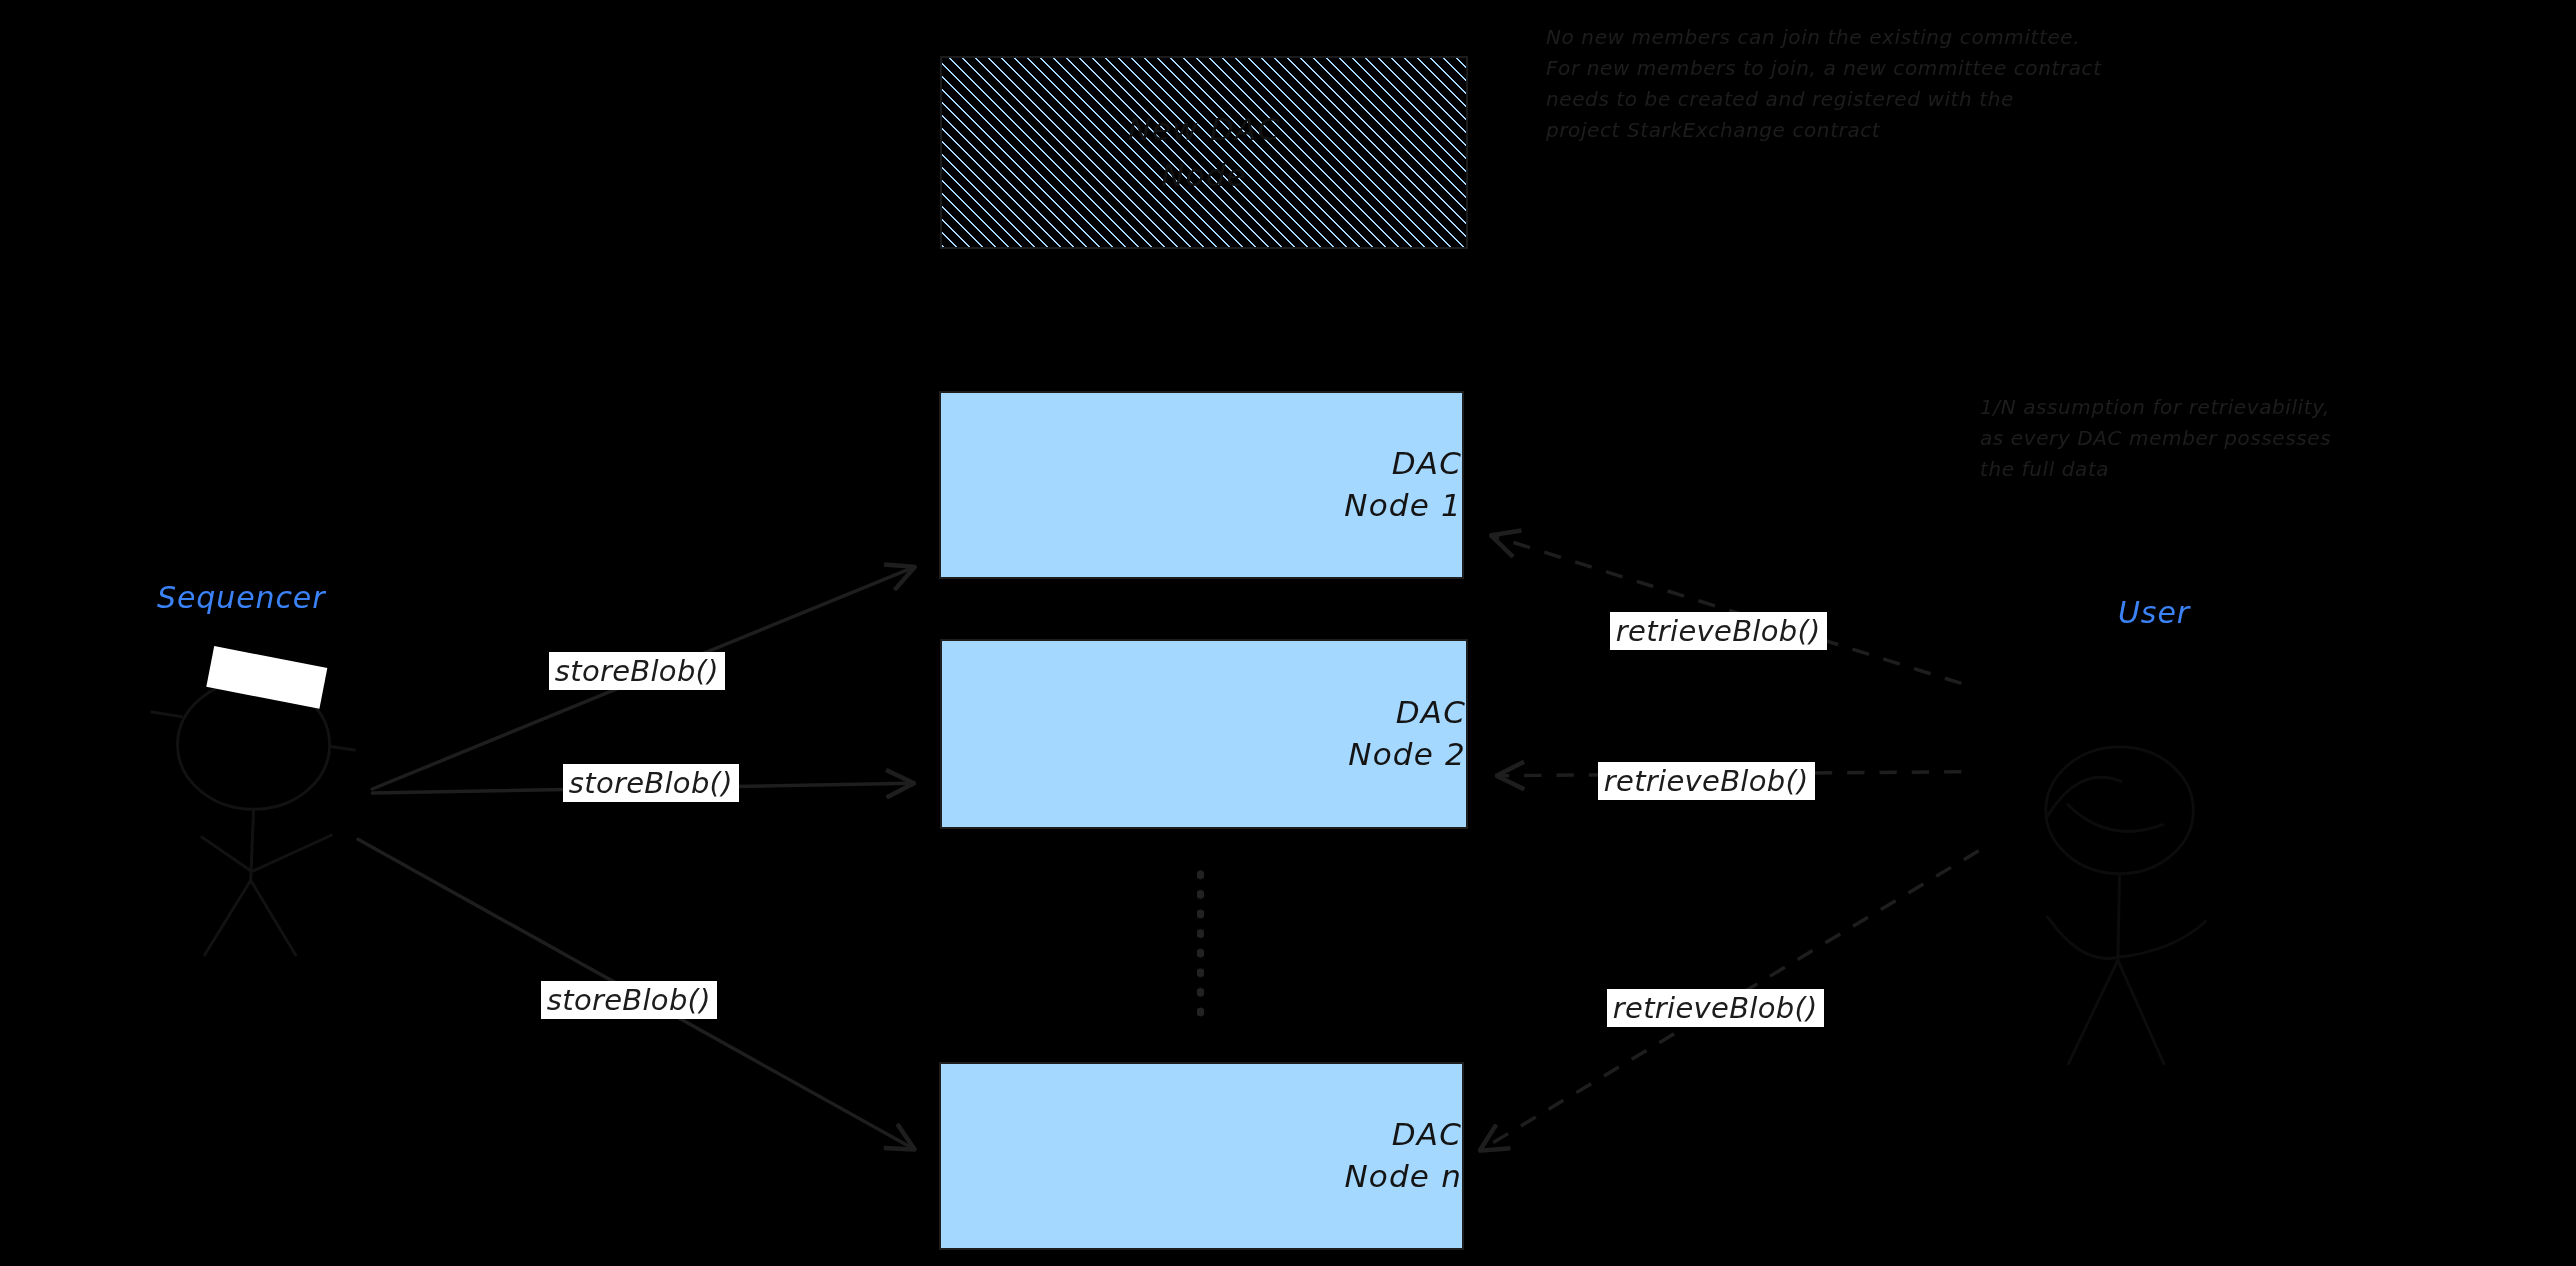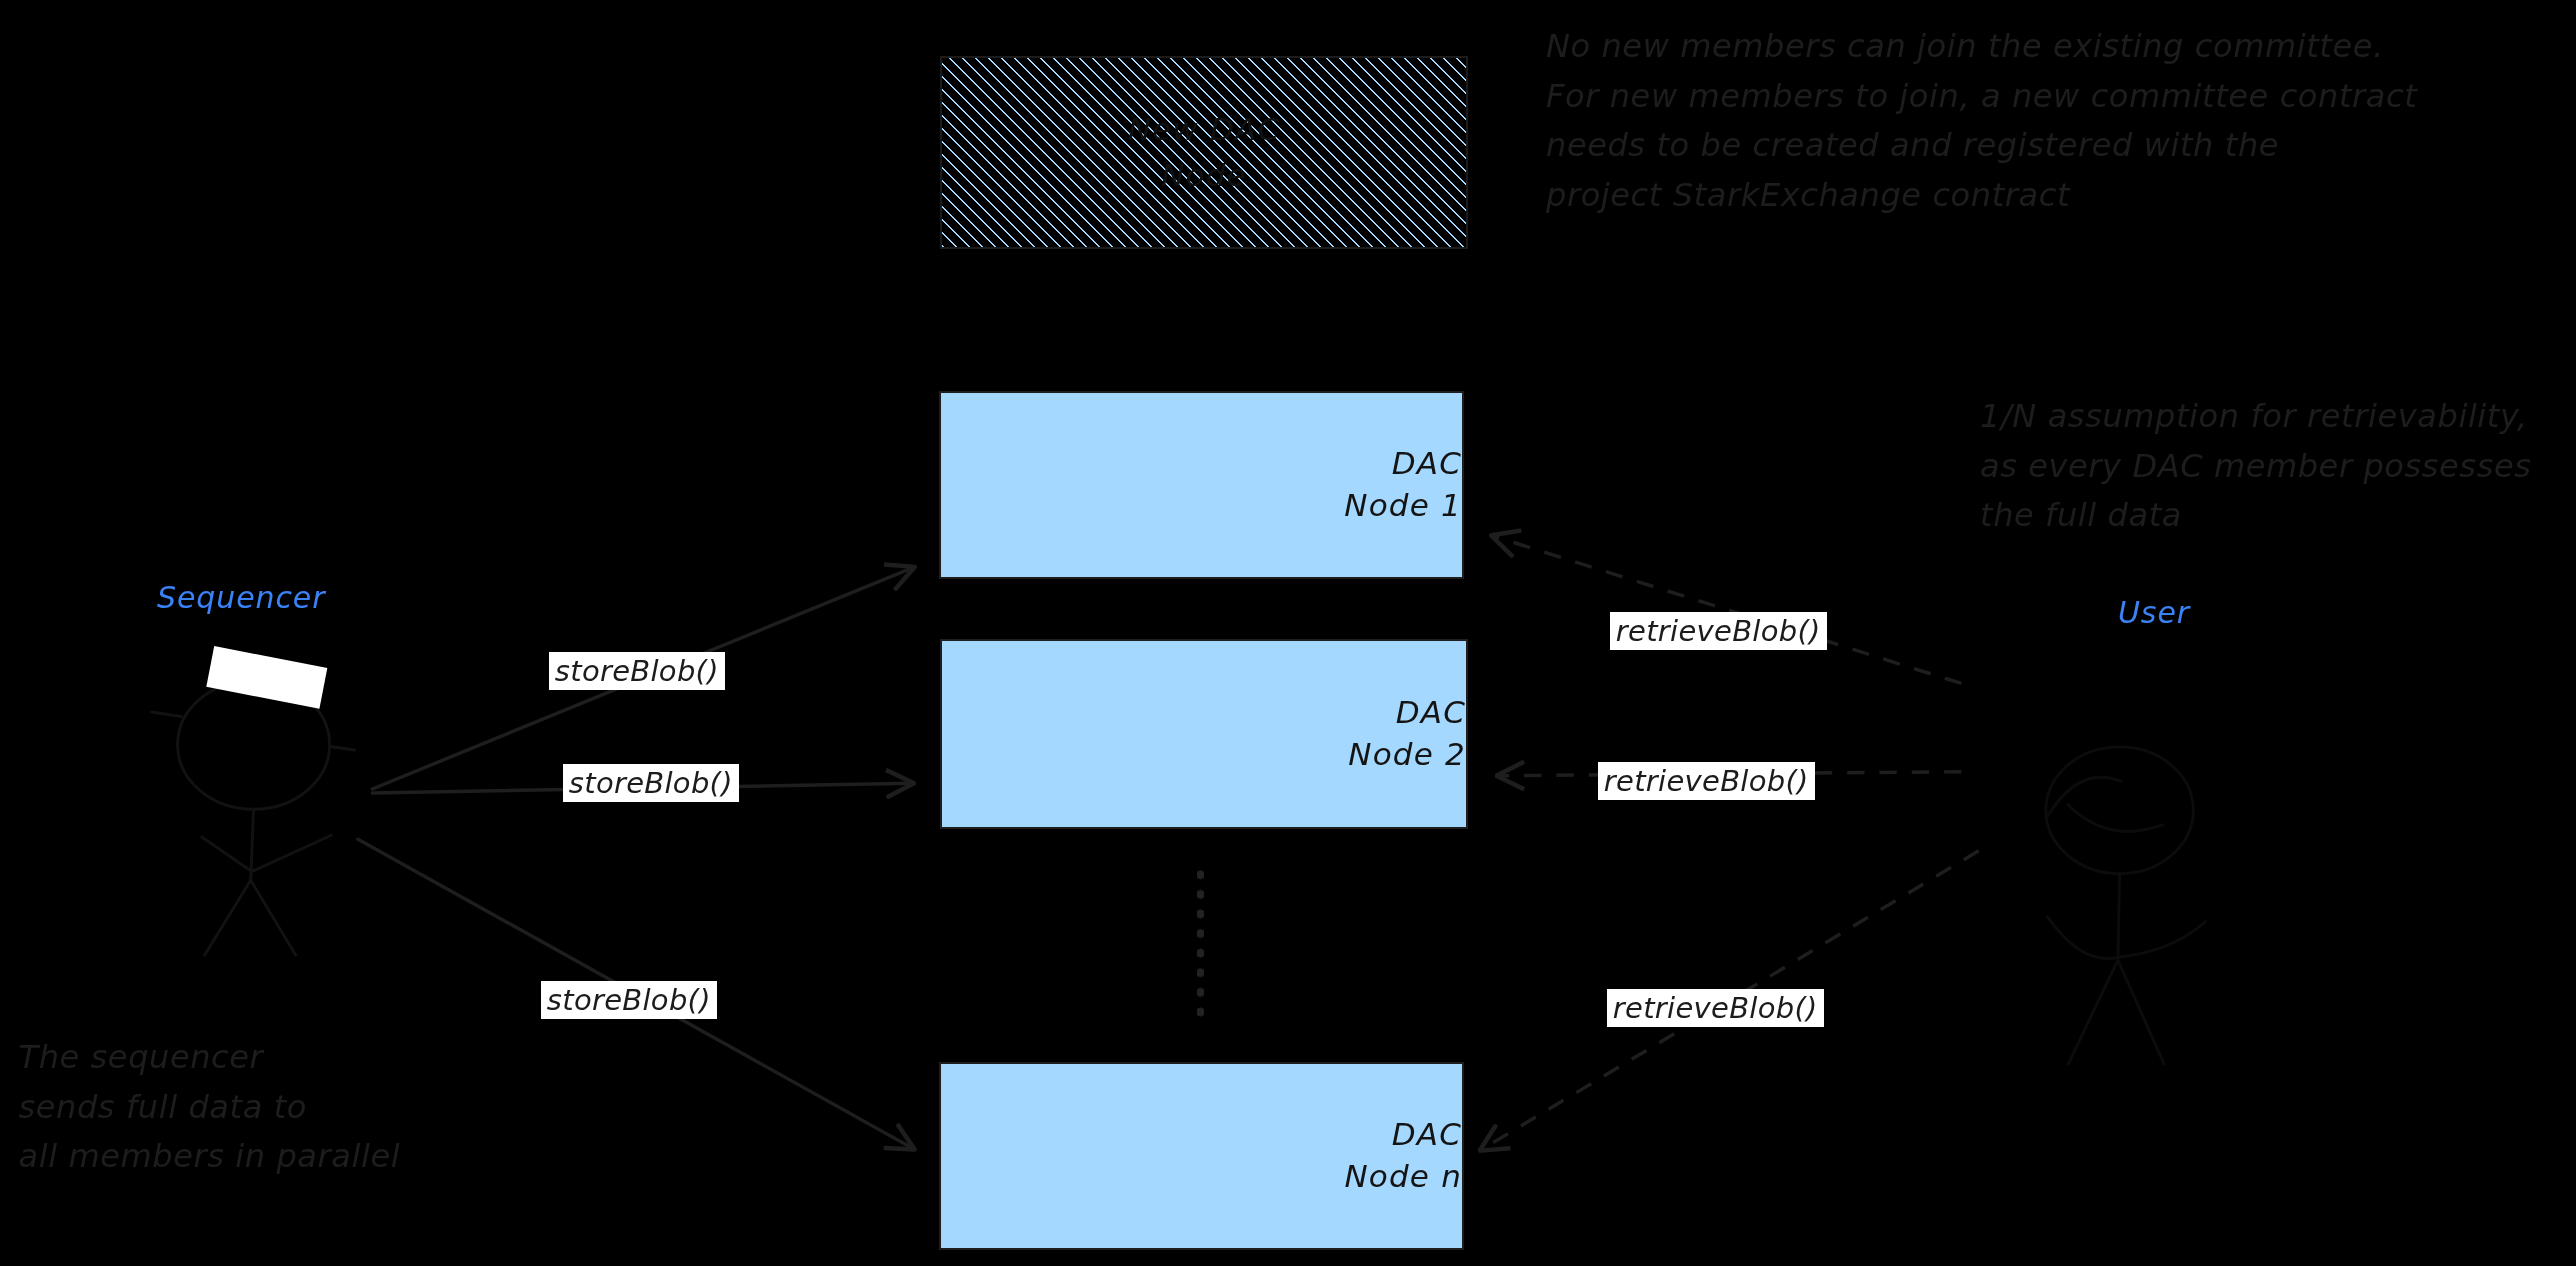--- a/index.html
+++ b/index.html
@@ -15,21 +15,21 @@
   
   .hand{
     font-family:"DejaVu Sans", sans-serif;
     color:#1e1e1e;
     white-space:pre;
     letter-spacing:0.3px;
     line-height:1.32;
     font-style:italic;
   }
   .ann{           
-    font-size:32px;
+    font-size:20px;
     color:#1d1d1d;
     line-height:1.55;
     white-space:pre-line;
     letter-spacing:0.6px;
   }
   .actor-label{
     font-size:30px;color:#3b82f6;letter-spacing:0.9px;white-space:pre;
   }
   .edge-label{
     font-size:29px;color:#1c1c1c;letter-spacing:0.3px;white-space:pre;
@@ -184,18 +184,15 @@
 
   <div class="abs hand ann" style="left:1546px;top:22px;width:923px;">No new members can join the existing committee.
 For new members to join, a new committee contract
 needs to be created and registered with the
 project StarkExchange contract</div>
 
   <div class="abs hand ann" style="left:1980px;top:392px;width:577px;">1/N assumption for retrievability,
 as every DAC member possesses
 the full data</div>
 
-  <div class="abs hand ann" style="left:18.5px;top:1033px;width:450px;">The sequencer
-sends full data to
-all members in parallel</div>
 
 </div>
 
 
 </body></html>

